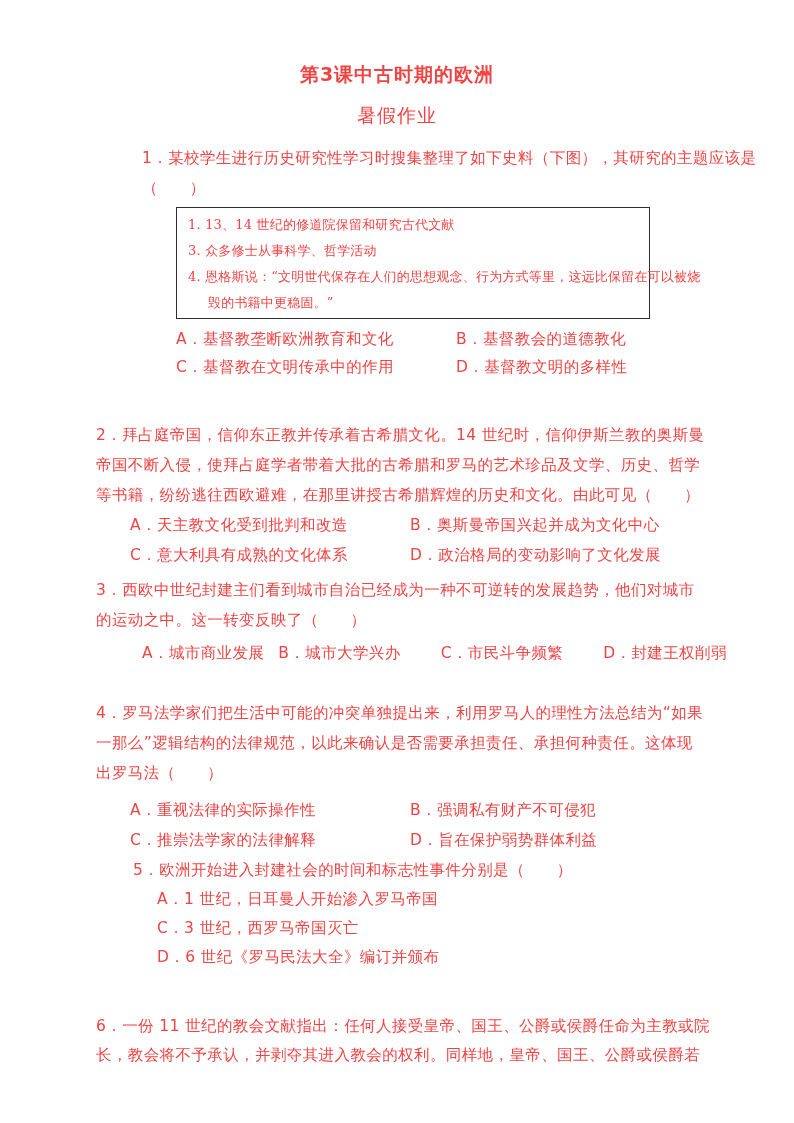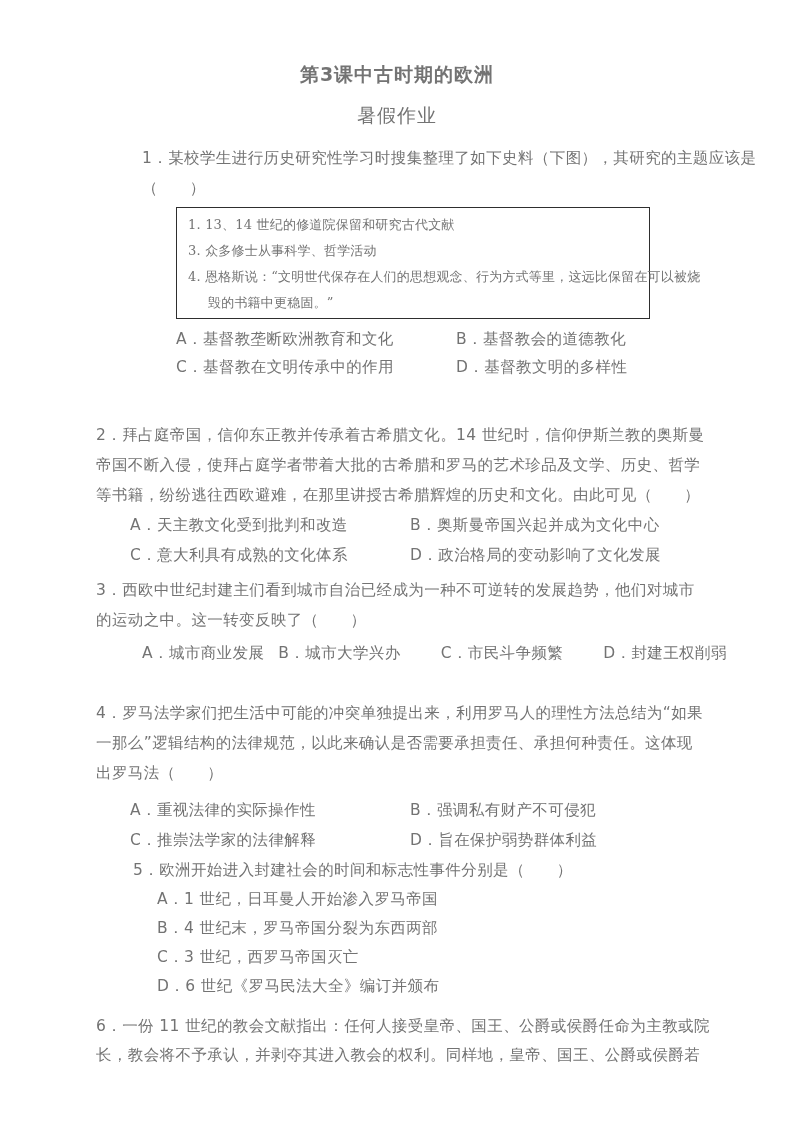--- a/index.html
+++ b/index.html
@@ -1,19 +1,19 @@
 <!DOCTYPE html>
 <html><head>
 <meta charset="utf-8">
 <style>
   html, body { margin:0; padding:0; background:#ffffff; }
   .page {
     position:relative; width:794px; height:1123px; background:#ffffff;
     font-family:"DejaVu Sans","Liberation Sans",sans-serif;
-    color:#737373; overflow:hidden;
+    color:#ef4444; overflow:hidden;
   }
   .title {
     position:absolute; top:60px; left:0; width:100%;
     text-align:center; font-size:19px; font-weight:bold;
     line-height:28px; letter-spacing:1px;
   }
   .subtitle {
     position:absolute; top:101px; left:0; width:100%;
     text-align:center; font-size:19px; font-weight:normal;
     line-height:28px; letter-spacing:1px;
@@ -106,21 +106,20 @@
       </div>
       <div class="orow">
         <span class="col1">C．推崇法学家的法律解释</span><span>D．旨在保护弱势群体利益</span>
       </div>
     </div>
   </div>
 
   <div class="q" id="q5" style="top:856px;">
     <div class="ln">5．欧洲开始进入封建社会的时间和标志性事件分别是（　　）</div>
     <div class="oln">A．1 世纪，日耳曼人开始渗入罗马帝国</div>
-    <div class="oln">B．4 世纪末，罗马帝国分裂为东西两部</div>
     <div class="oln">C．3 世纪，西罗马帝国灭亡</div>
     <div class="oln">D．6 世纪《罗马民法大全》编订并颁布</div>
   </div>
 
   <div class="q" id="q6" style="top:1012px;">
     <div class="ln">6．一份 11 世纪的教会文献指出：任何人接受皇帝、国王、公爵或侯爵任命为主教或院</div>
     <div class="ln">长，教会将不予承认，并剥夺其进入教会的权利。同样地，皇帝、国王、公爵或侯爵若</div>
   </div>
 
 </div>

